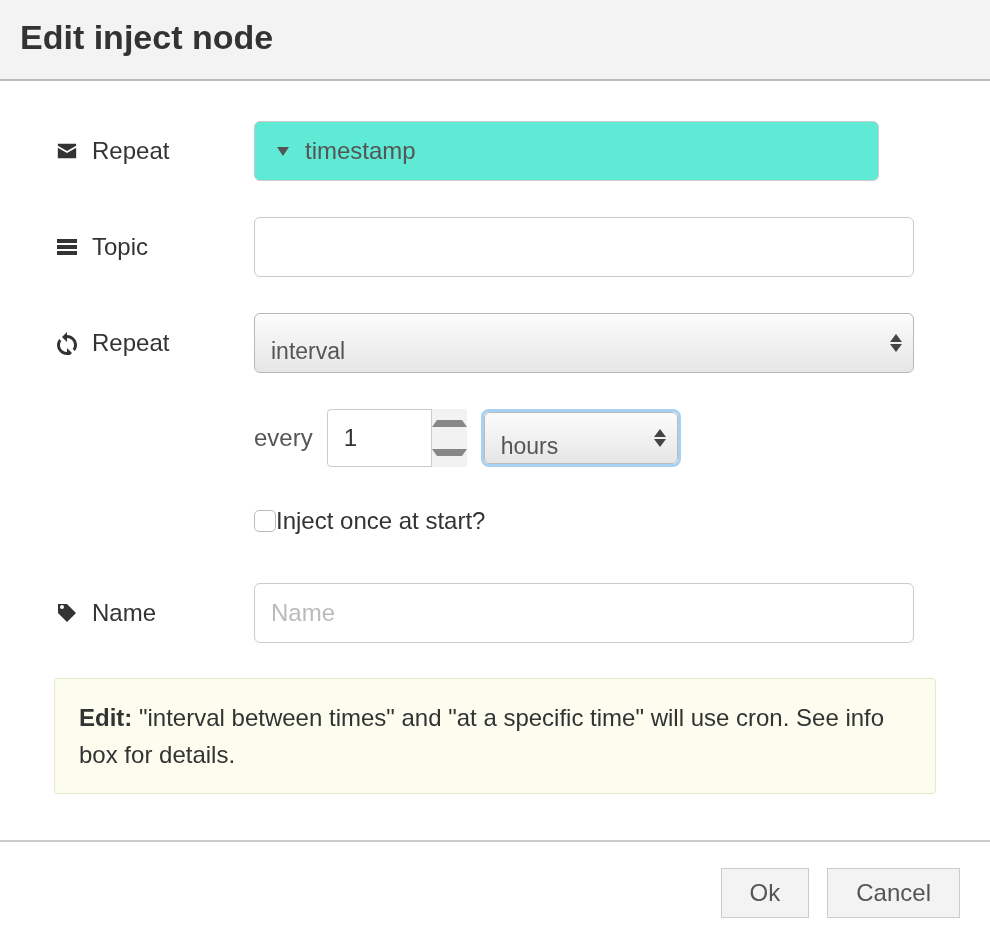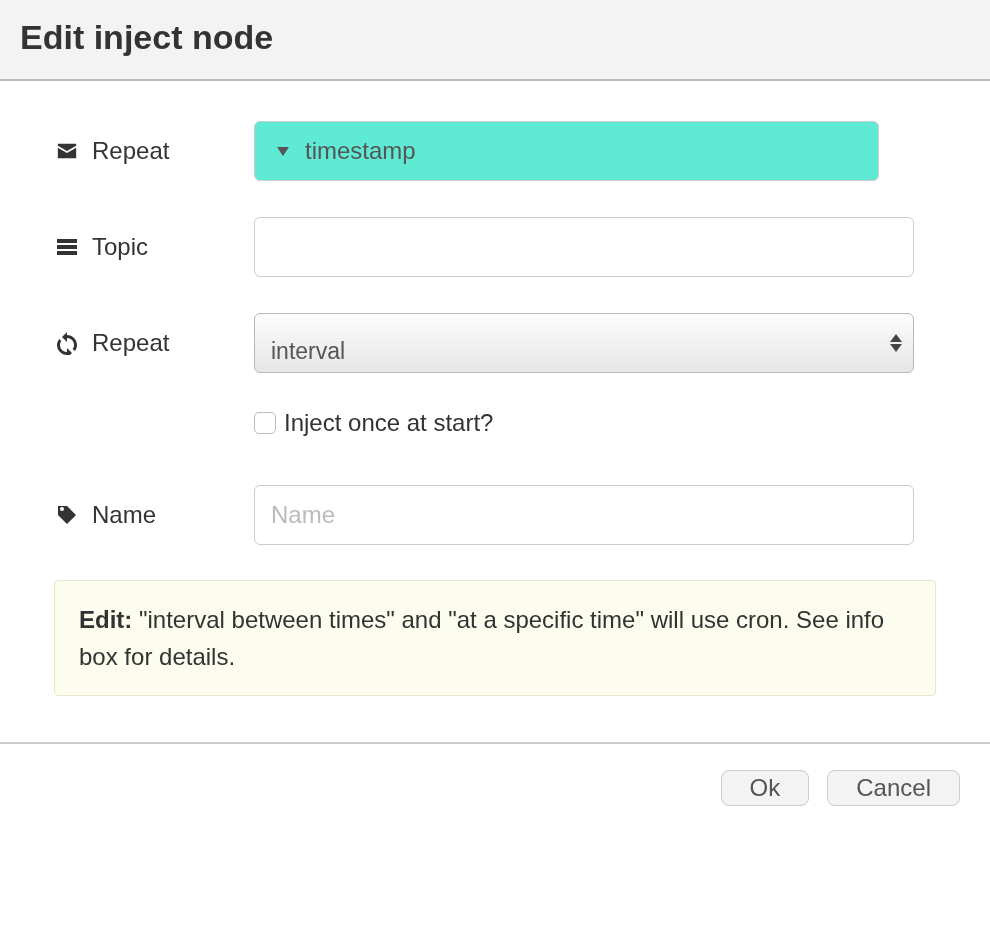--- a/index.html
+++ b/index.html
@@ -24,27 +24,27 @@
   .every-lbl { color:#555; font-size:24px; }
   .spinner { position:relative; width: 140px; height: 58px; display:flex; }
   .spinner input { width:100%; height:100%; border:1px solid #ccc; border-radius:4px; padding:0 36px 0 16px; font-size:24px; color:#333; }
   .spin-btns { position:absolute; right:0; top:0; bottom:0; width:36px; border-left:1px solid #ccc; display:flex; flex-direction:column; background:#f2f2f2; border-radius:0 4px 4px 0; }
   .spin-btns div { flex:1; display:flex; align-items:center; justify-content:center; cursor:pointer; }
   .spin-btns .up-ar, .spin-btns .down-ar { border-left-width:5px; border-right-width:5px; }
   .spin-btns .up-ar{border-bottom-width:7px; border-bottom-color:#888;}
   .spin-btns .down-ar{border-top-width:7px; border-top-color:#888;}
   .select-small { position:relative; width: 200px; height:58px; border:3px solid #a8d0f0; border-radius:8px; }
   .select-small select { border:1px solid #bbb; }
-  .check-row { display:flex; align-items:center; gap:8px; margin-left:200px; margin-bottom: 48px; }
+  .check-row { display:flex; align-items:center; gap:0; margin-left:200px; margin-bottom: 48px; }
   .checkbox { width:22px; height:22px; border:1px solid #bbb; border-radius:5px; background:#fff; cursor:pointer; }
   .check-lbl { font-size:24px; color:#333; }
   .note-box { border:1px solid #e6e6c8; background:#fcfdee; border-radius:4px; padding:20px 24px; font-size:24px; color:#333; line-height:1.55; }
   .footer-sep { border-top:2px solid #ccc; margin-top: 16px; }
   .footer { display:flex; justify-content:flex-end; gap:18px; padding: 26px 30px; }
-  .btn { height:36px; padding:0 28px; border:1px solid #ccc; background:#f3f3f3; color:#555; font-size:24px; border-radius:8px; cursor:pointer; }
+  .btn { height:50px; padding:0 28px; border:1px solid #ccc; background:#f3f3f3; color:#555; font-size:24px; border-radius:0; cursor:pointer; }
 </style>
 </head>
 <body>
 
 <div class="header">
   <h1>Edit inject node</h1>
 </div>
 
 <div class="form">
 
@@ -94,20 +94,41 @@
       <div class="select-full">
         <select id="repeat-select"><option>none</option><option selected="">interval</option><option>interval between times</option><option>at a specific time</option></select>
         <div class="select-arrows">
             <div class="up-ar"></div>
             <div class="down-ar"></div>
           </div>
       </div>
     </div>
   </div>
 
+  <div class="interval-row">
+    <span class="every-lbl">every</span>
+    <div class="spinner">
+      <input type="text" value="1" style="">
+      <div class="spin-btns">
+        <div>
+            <div class="up-ar"></div>
+          </div>
+        <div>
+            <div class="down-ar"></div>
+          </div>
+      </div>
+    </div>
+    <div class="select-small">
+      <select id="units-select"><option>seconds</option><option>minutes</option><option selected="">hours</option></select>
+      <div class="select-arrows">
+          <div class="up-ar"></div>
+          <div class="down-ar"></div>
+        </div>
+    </div>
+  </div>
 
   <div class="check-row">
     <div class="checkbox"></div>
     <span class="check-lbl">Inject once at start?</span>
   </div>
 
   <div class="row" style="margin-bottom:35px;">
     <div class="label-col">
       <span class="icon">
         <svg viewBox="0 0 24 24" width="24" height="24" fill="#333">

